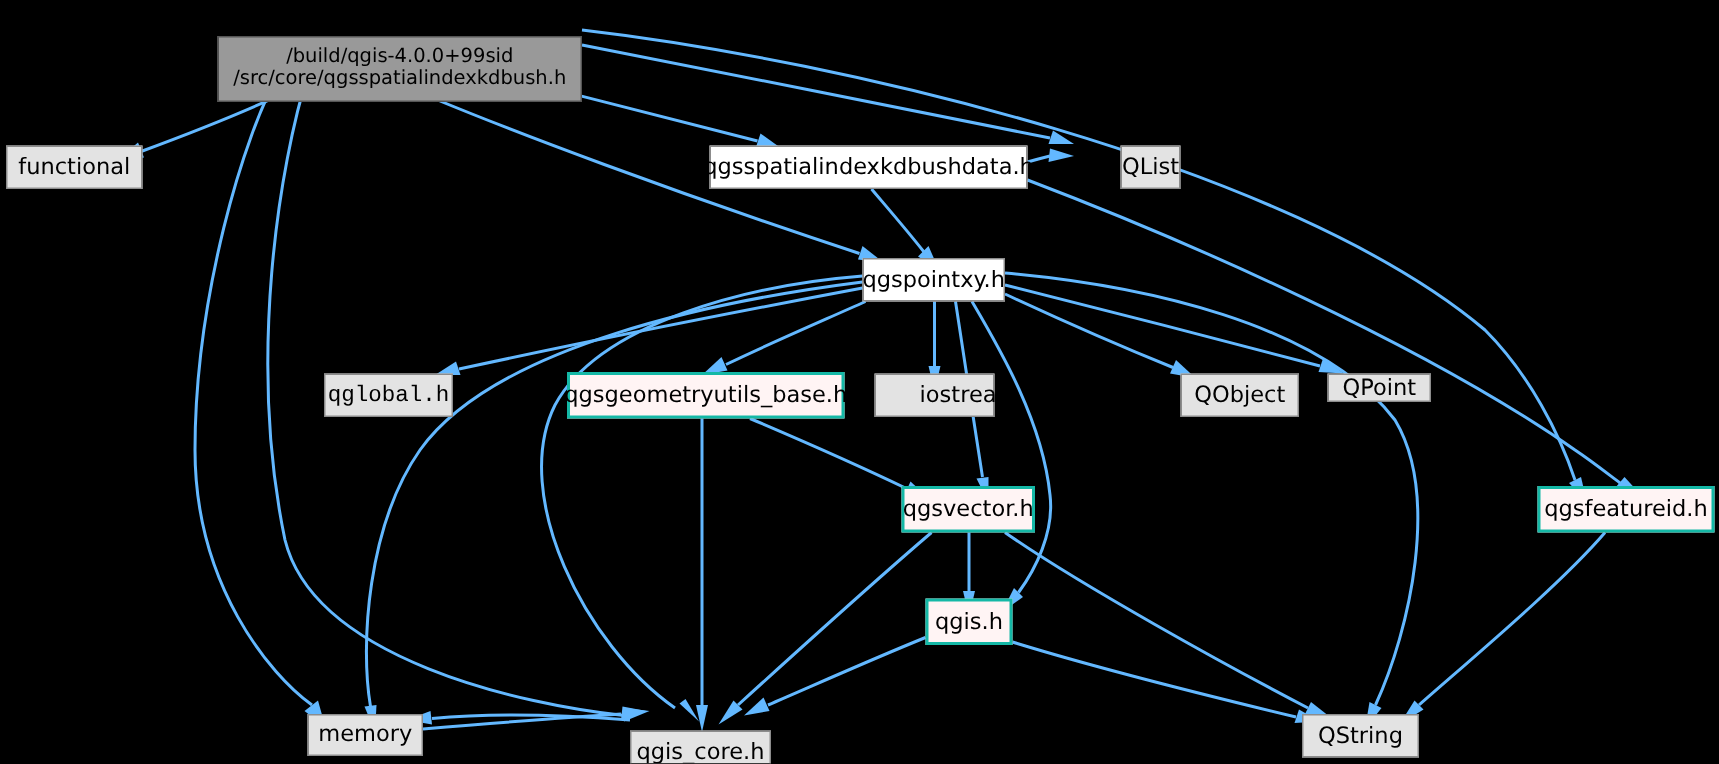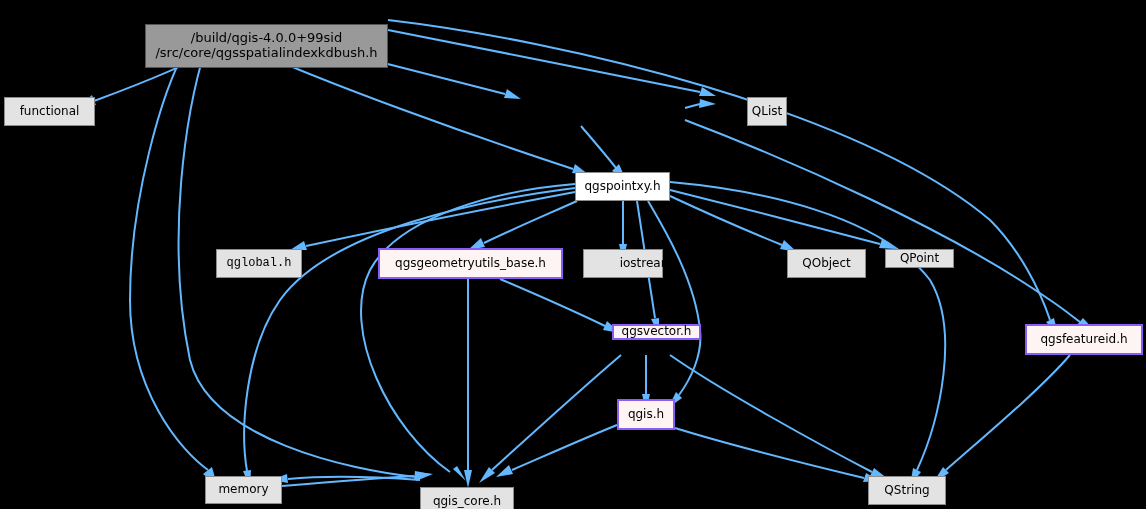--- a/index.html
+++ b/index.html
@@ -1,25 +1,25 @@
 <!DOCTYPE html>
 <html><head>
 <meta charset="utf-8">
 <title>Include dependency graph</title>
 <style>
   html,body{margin:0;padding:0;background:#000;}
   #graph{position:relative;width:1146px;height:509px;background:#000;overflow:hidden;
          font-family:"DejaVu Sans","Liberation Sans",sans-serif;}
   .node{position:absolute;box-sizing:border-box;display:flex;align-items:center;
         justify-content:center;text-align:center;white-space:pre;line-height:1.15;
-        font-size:12px;color:#000;z-index:5;}
+        font-size:15px;color:#000;z-index:5;}
   .node.gray{background:#999999;border:1px solid #555555;margin-top:21px;}
   .node.plain{background:#e3e3e3;border:1px solid #8c8c8c;}
   .node.white{background:#ffffff;border:1px solid #8c8c8c;}
-  .node.red{background:#fff4f4;border:2px solid #8b5cf6;}
+  .node.red{background:#fff4f4;border:2px solid #14b8a6;}
   svg.edges{position:absolute;left:0;top:0;width:1146px;height:509px;z-index:1;}
   .e{fill:none;stroke:#63b8ff;stroke-width:2;}
   .ah{fill:#63b8ff;}
 </style>
 </head>
 <body>
 
 <div id="graph">
   <svg class="edges" viewBox="0 0 1146 509">
     <defs></defs>
@@ -170,26 +170,27 @@
     </g>
 
     <g>
       <path class="e" d="M 420,480 C 380,477 330,475 288,479"></path>
       <polygon class="ah" points="288,483 271,480 287,474"></polygon>
     </g>
   </svg>
 <div class="node gray" style="left: 145px; top: 3px; width: 243px; height: 44px; font-size: 13px; padding: 0px 10px;">/build/qgis-4.0.0+99sid
 /src/core/qgsspatialindexkdbush.h</div>
     <div class="node plain" style="left: 4px; top: 97px; width: 91px; height: 29px;">functional</div>
+    <div class="node white" style="left: 473px; top: 97px; width: 212px; height: 29px;">qgsspatialindexkdbushdata.h</div>
     <div class="node plain" style="left: 747px; top: 97px; width: 40px; height: 29px;">QList</div>
     <div class="node white" style="left: 575px; top: 172px; width: 95px; height: 29px;">qgspointxy.h</div>
     <div class="node plain" style="left: 216px; top: 249px; width: 86px; height: 29px; font-family: Liberation Mono, monospace;">qglobal.h</div>
     <div class="node red" style="left: 378px; top: 248px; width: 185px; height: 31px;">qgsgeometryutils_base.h</div>
     <div class="node plain" style="left: 583px; top: 249px; width: 80px; height: 29px; padding-left: 46px;">iostream</div>
     <div class="node plain" style="left: 787px; top: 249px; width: 79px; height: 29px;">QObject</div>
     <div class="node plain" style="left: 885px; top: 249px; width: 69px; height: 19px;">QPoint</div>
-    <div class="node red" style="left: 601px; top: 324px; width: 89px; height: 16px; margin-left: 11px;">qgsvector.h</div>
+    <div class="node red" style="left: 601px; top: 324px; width: 89px; height: 31px;">qgsvector.h</div>
     <div class="node red" style="left: 1025px; top: 324px; width: 118px; height: 31px;">qgsfeatureid.h</div>
     <div class="node red" style="left: 617px; top: 399px; width: 58px; height: 31px;">qgis.h</div>
     <div class="node plain" style="left: 205px; top: 476px; width: 77px; height: 28px;">memory</div>
     <div class="node plain" style="left: 420px; top: 476px; width: 94px; height: 29px; margin-top: 11px;">qgis_core.h</div>
     <div class="node plain" style="left: 868px; top: 476px; width: 78px; height: 29px;">QString</div>
   </div>
 
 </body></html>

